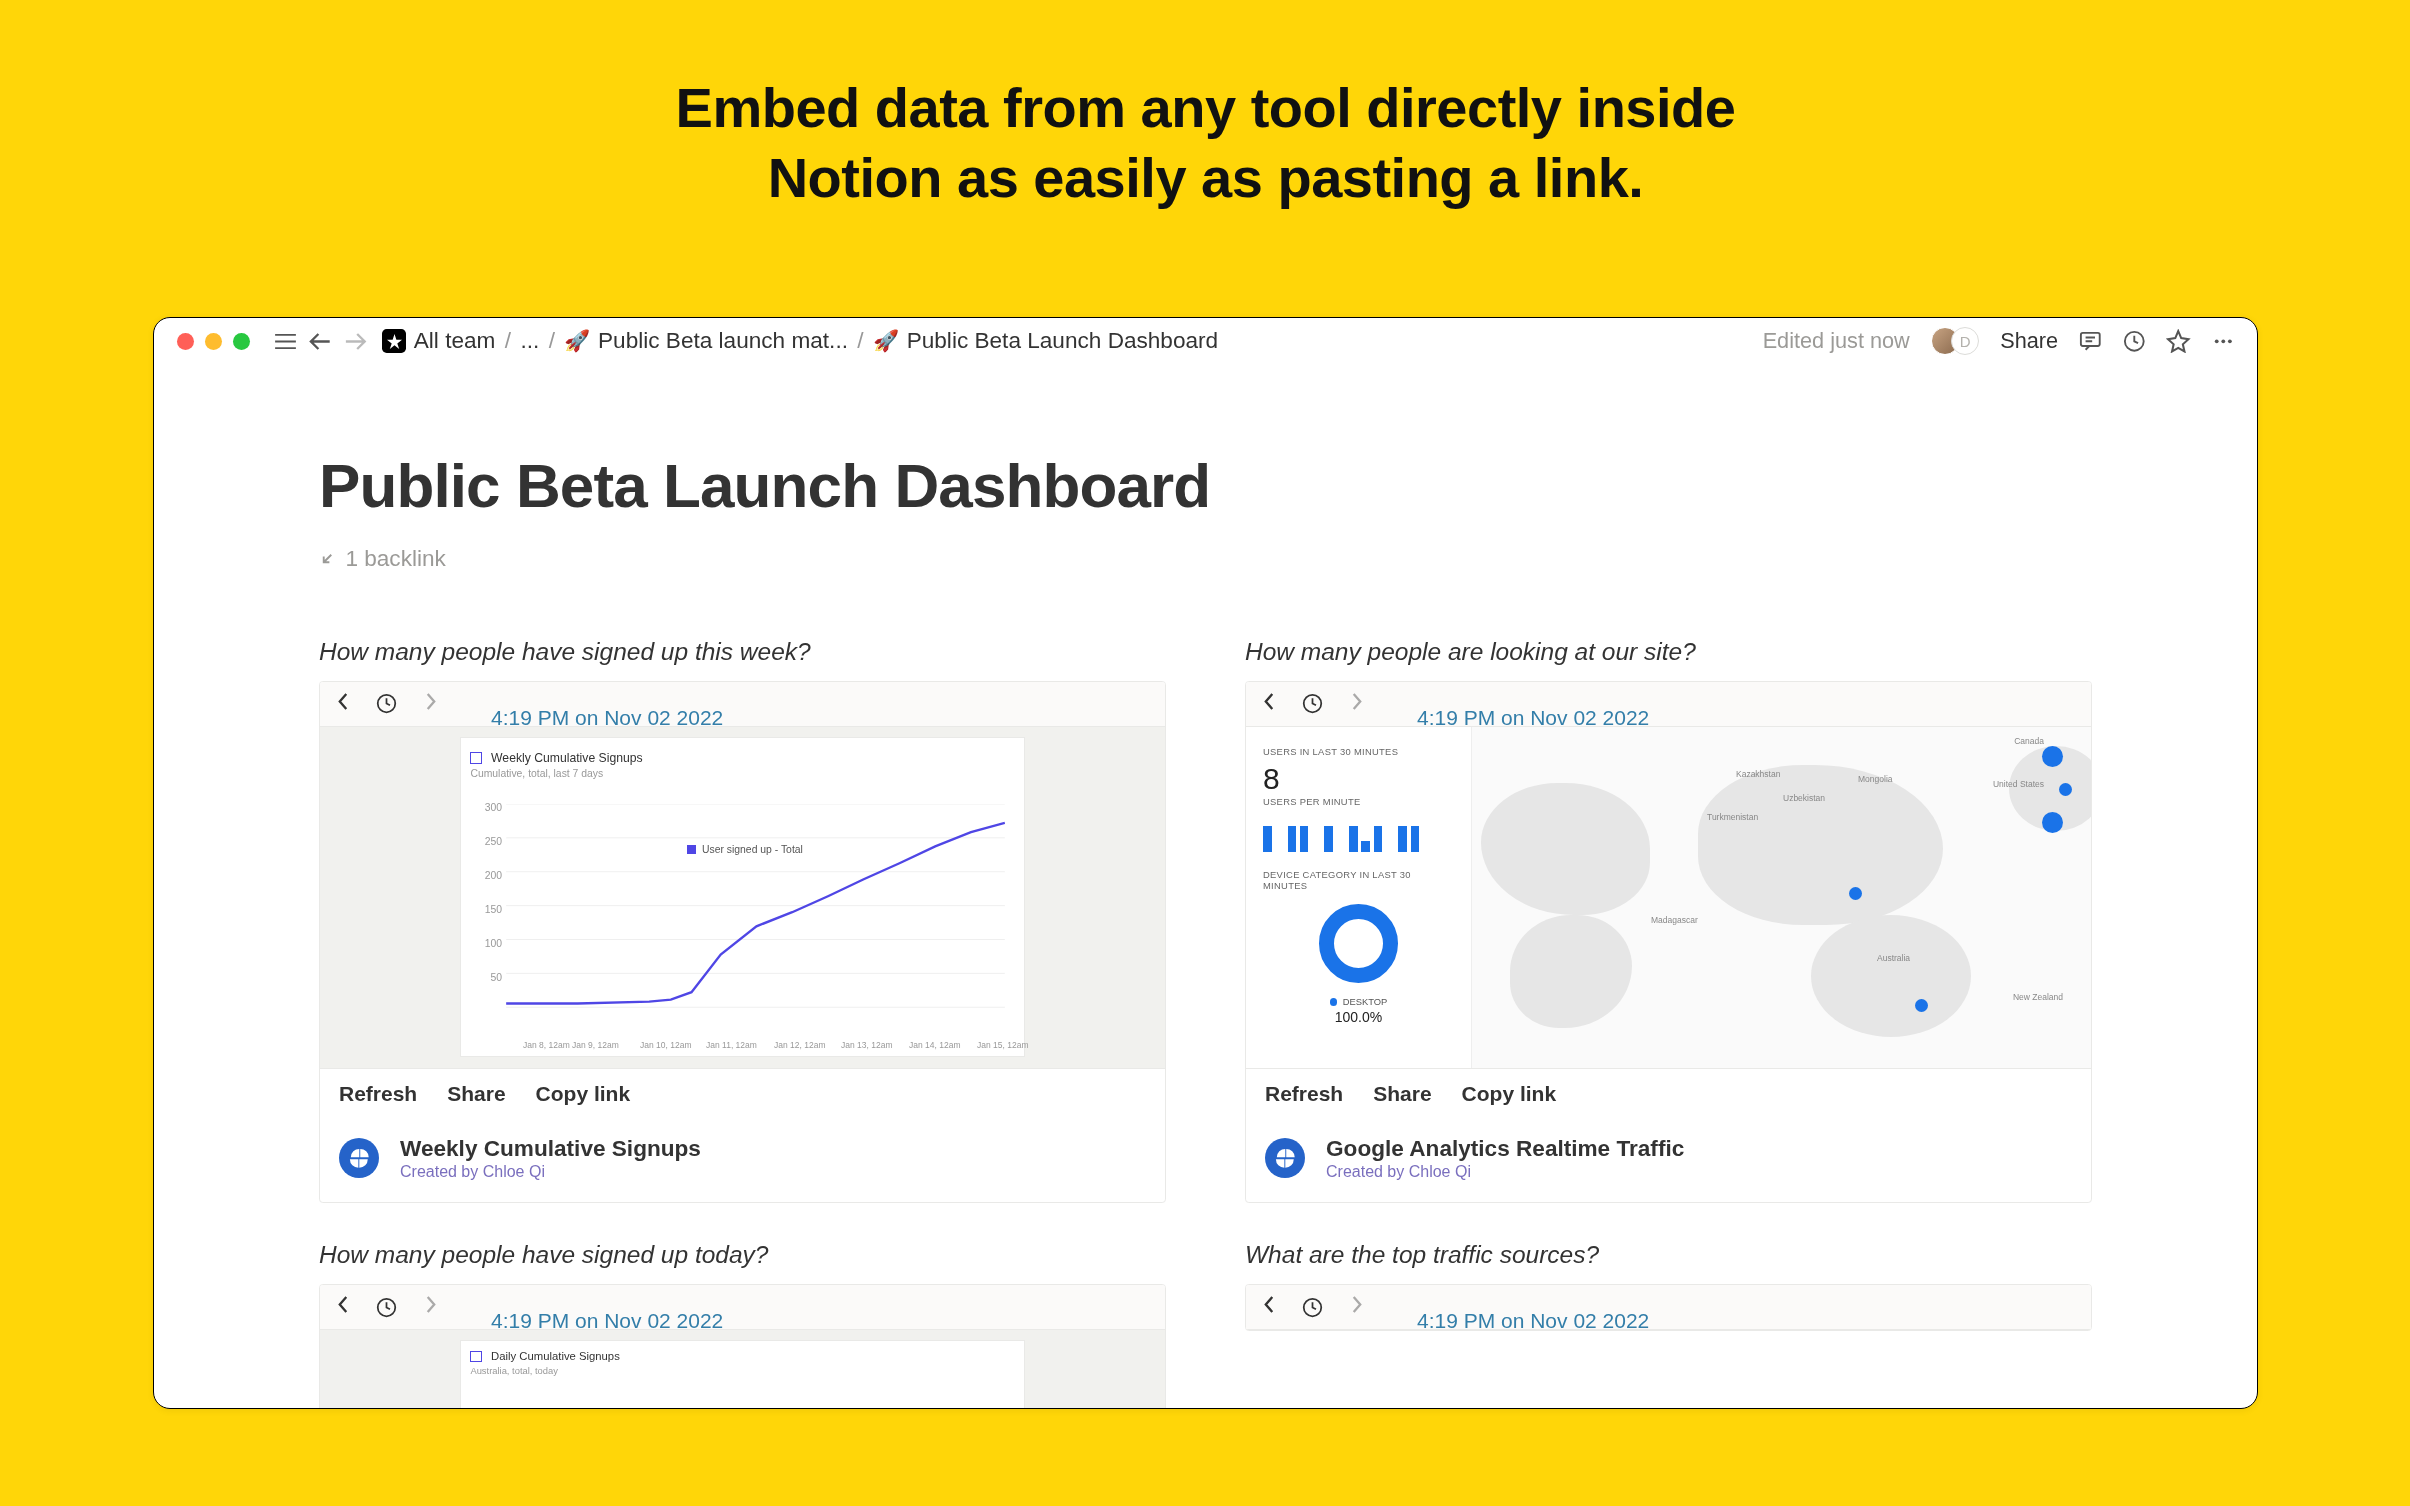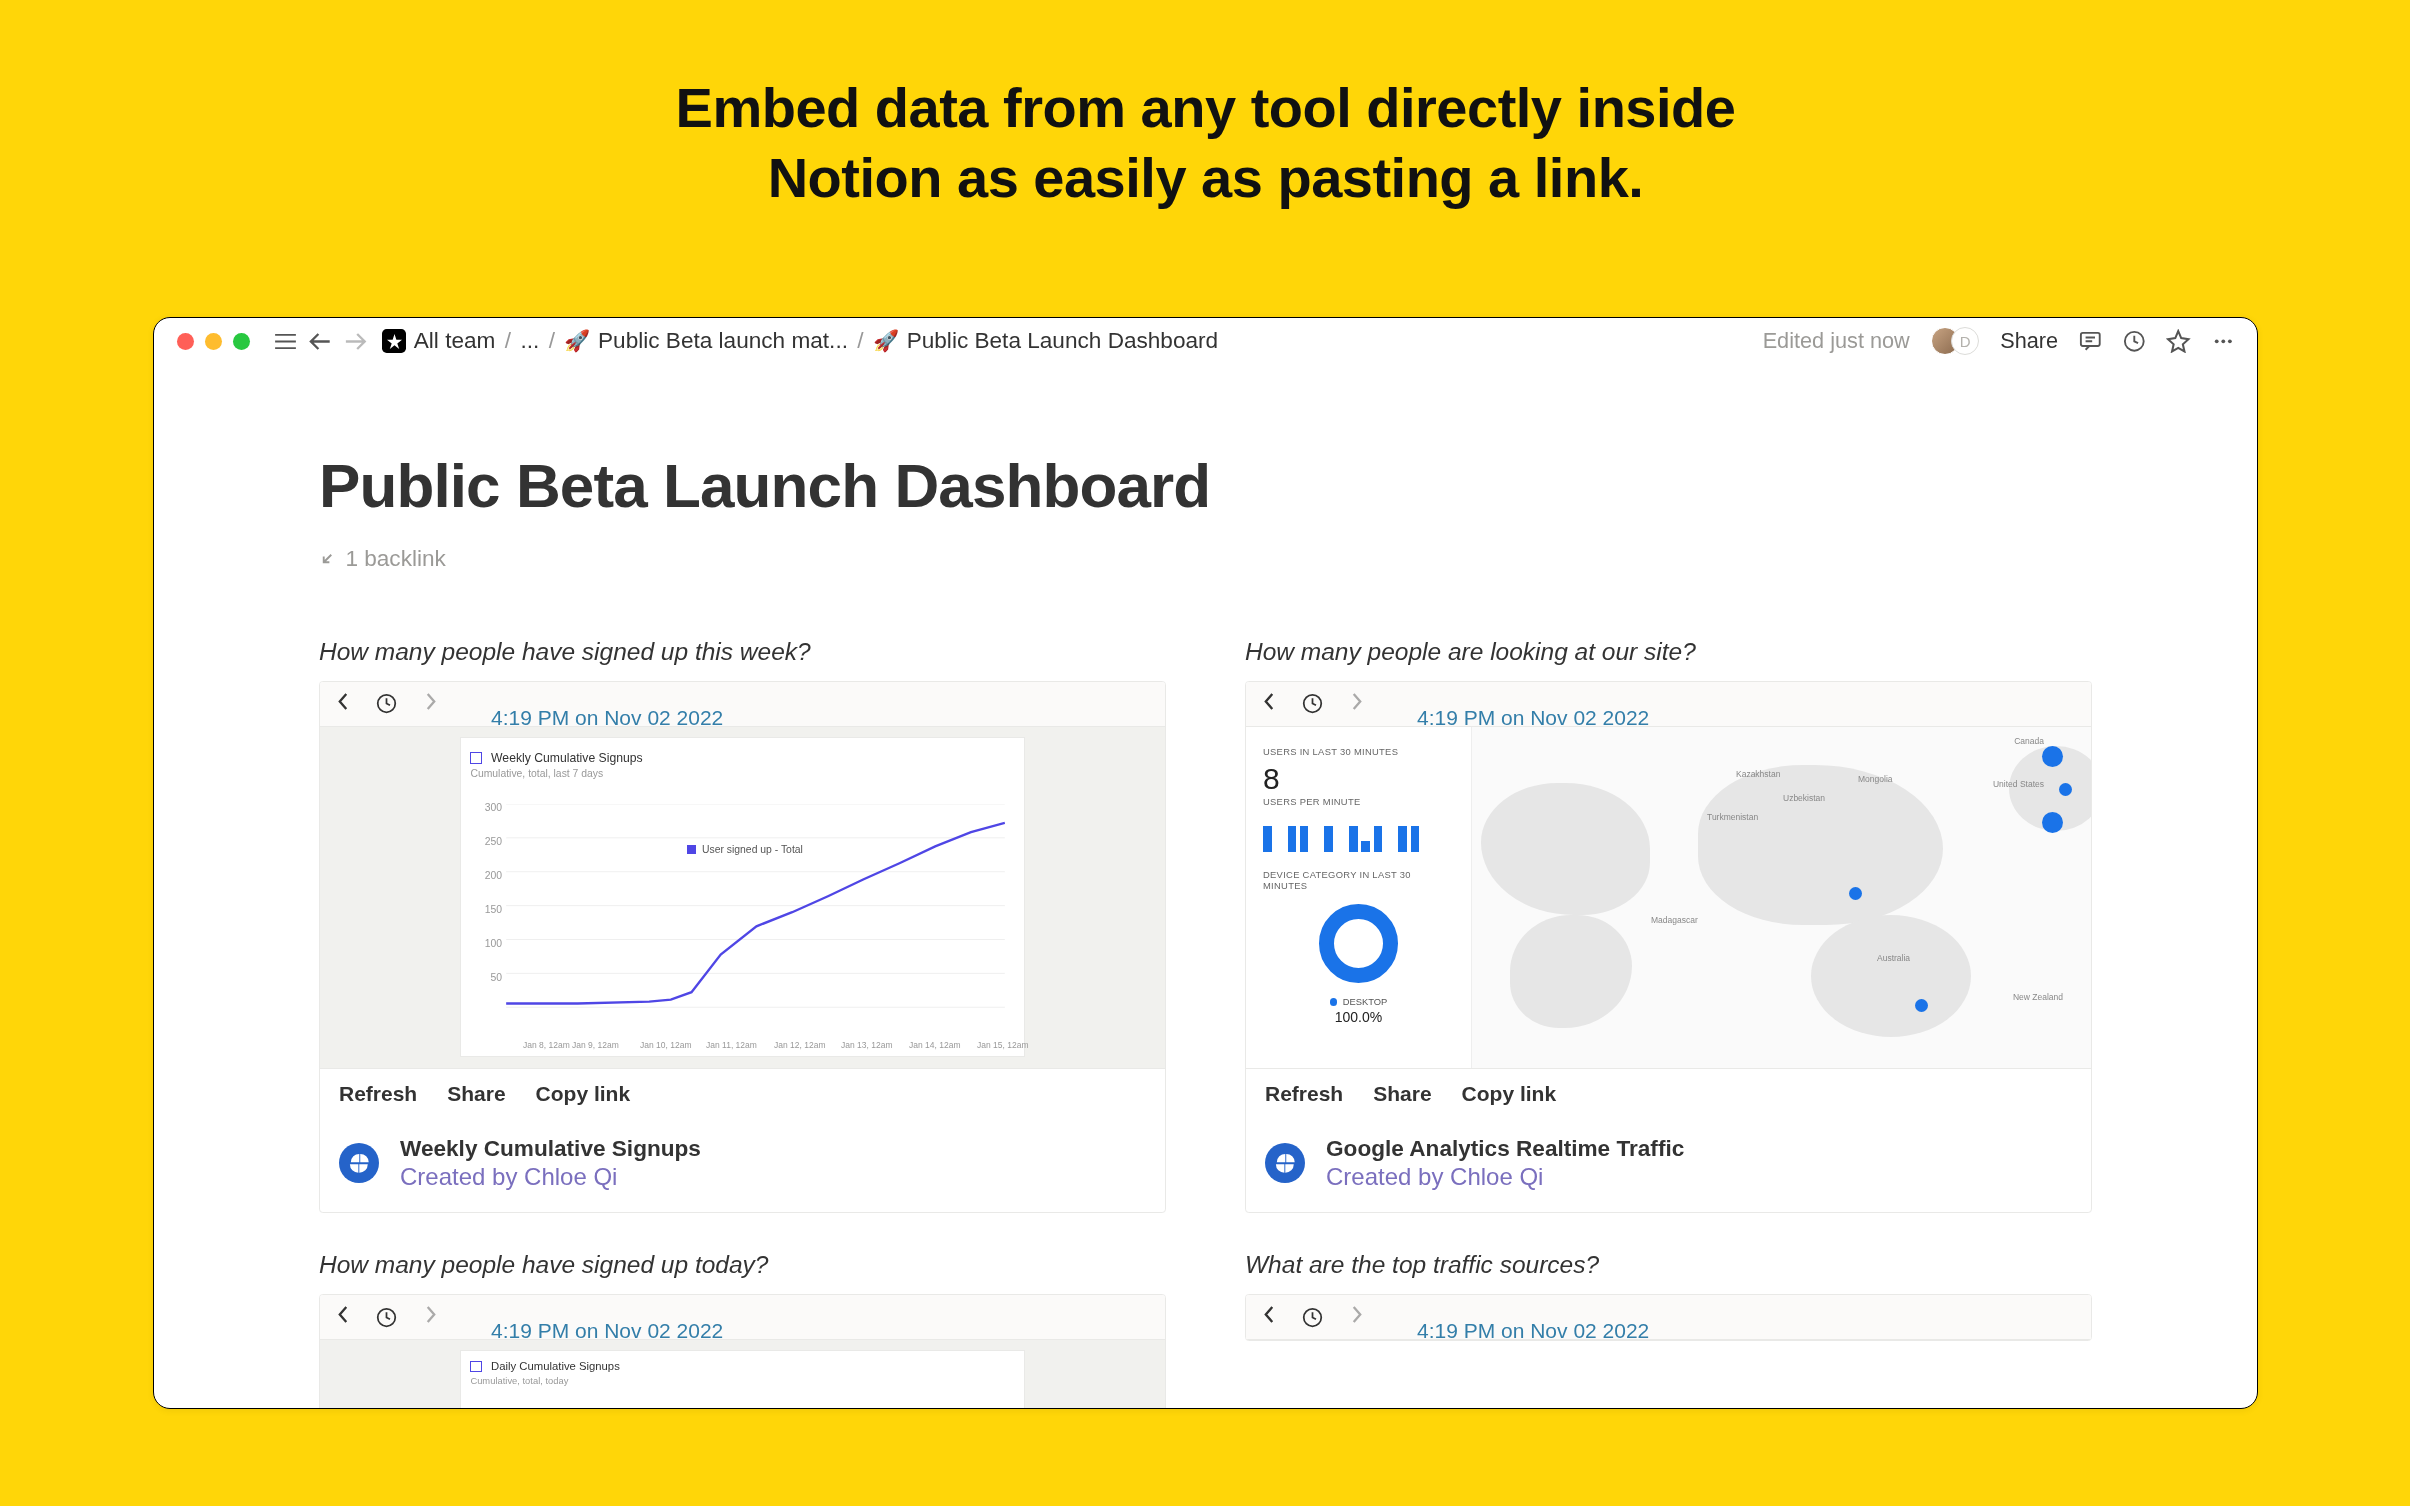--- a/index.html
+++ b/index.html
@@ -75,21 +75,21 @@
 .embed { border:0.9px solid #e9e9e7; border-radius:3.8px; background:#fff; overflow:hidden;}
 .embed-top { height:45px; background:#fbfaf9; display:flex; align-items:center; padding:0 13px; gap:22.6px; border-bottom:0.9px solid #e9e9e7;}
 .embed-top .time { color:#337ea9; font-size:21px; margin-left:28px;margin-top:28px;}
 .embed-top .nav-arrow { color:#555; cursor:pointer; font-size:19px; padding:0 3.8px;}
 .embed-chart { background:#f1f1ee; height:341px; position:relative; display:flex; align-items:center; justify-content:center; padding:9.4px;}
 .embed-actions { display:flex; gap:30px; padding:13px 19px; font-size:21px; font-weight:600; color:#333; border-top:0.9px solid #e9e9e7;}
 .embed-actions span { cursor:pointer;}
 .embed-footer { display:flex; align-items:center; gap:21px; padding:17px 19px 21px;}
 .tool-icon { width:40px; height:40px; border-radius:50%; background:#2563c9; display:flex; align-items:center; justify-content:center;}
 .embed-meta .name { font-size:22.6px; font-weight:600; color:#333;}
-.embed-meta .creator { font-size:24px; color:#7a6fbe; margin-top:1.9px;}
+.embed-meta .creator { font-size:16px; color:#7a6fbe; margin-top:1.9px;}
 
 
 .signups-card { background:#fff; border:0.9px solid #e9e9e7; width:565px; height:320px; padding:13px 9.4px 7.5px 9.4px; position:relative; }
 .signups-card .chart-title { font-size:12.2px; color:#333; display:flex; align-items:center; gap:5.6px;}
 .signups-card .chart-sub { font-size:10.4px; color:#999; margin-top:2.8px;}
 .signups-card .legend { position:absolute; top:58px; left:226px; font-size:10.4px; display:flex; align-items:center; gap:5.6px; color:#555;margin-top:48px;}
 .legend-sw { width:9.4px; height:9.4px; background:#4f46e5;}
 .signups-card svg { position:absolute; left:45px; top:66px;}
 .signups-card .ytick { position:absolute; left:13px; font-size:10.4px; color:#999; text-align:right; width:28px;}
 .signups-card .xtick { position:absolute; bottom:5.6px; font-size:8.5px; color:#999; white-space:nowrap;}
@@ -320,21 +320,21 @@
                     <path d="M4 2l7 8-7 8"></path>
                   </svg></span>
               <span class="time">4:19 PM on Nov 02 2022</span>
             </div>
             <div class="embed-chart small">
               <div class="signups-card tiny">
                 <div class="chart-title">
                     <span class="sq"></span>
                     <span>Daily Cumulative Signups</span>
                   </div>
-                <div class="chart-sub">Cumulative, total, today</div>
+                <div class="chart-sub">Australia, total, today</div>
               </div>
             </div>
           </div>
         </div>
 
         <div class="col">
           <div class="section-title">How many people are looking at our site?</div>
           <div class="embed">
             <div class="embed-top">
               <span class="nav-arrow"><svg width="13" height="19" viewBox="0 0 14 20" fill="none" stroke="#333" stroke-width="2.5">

